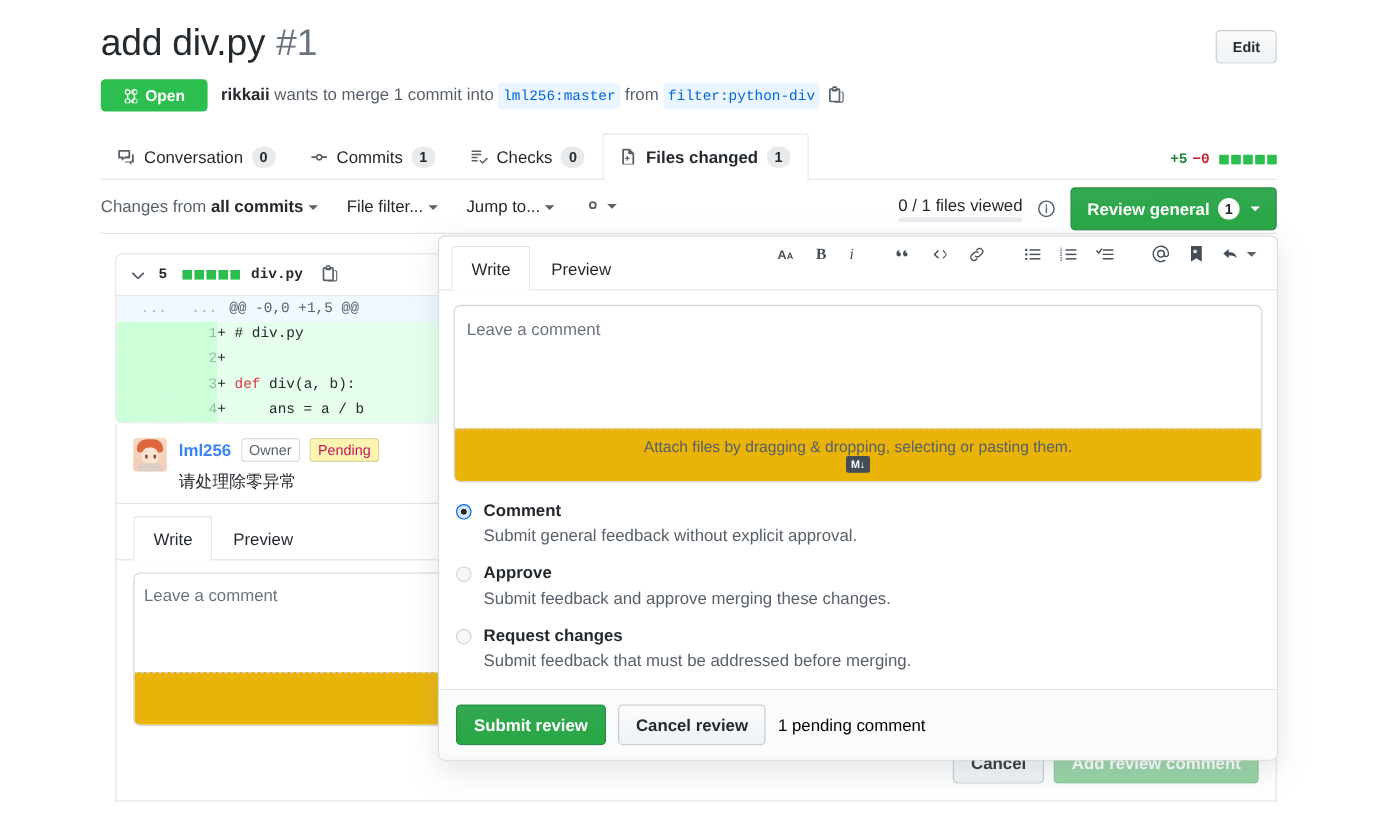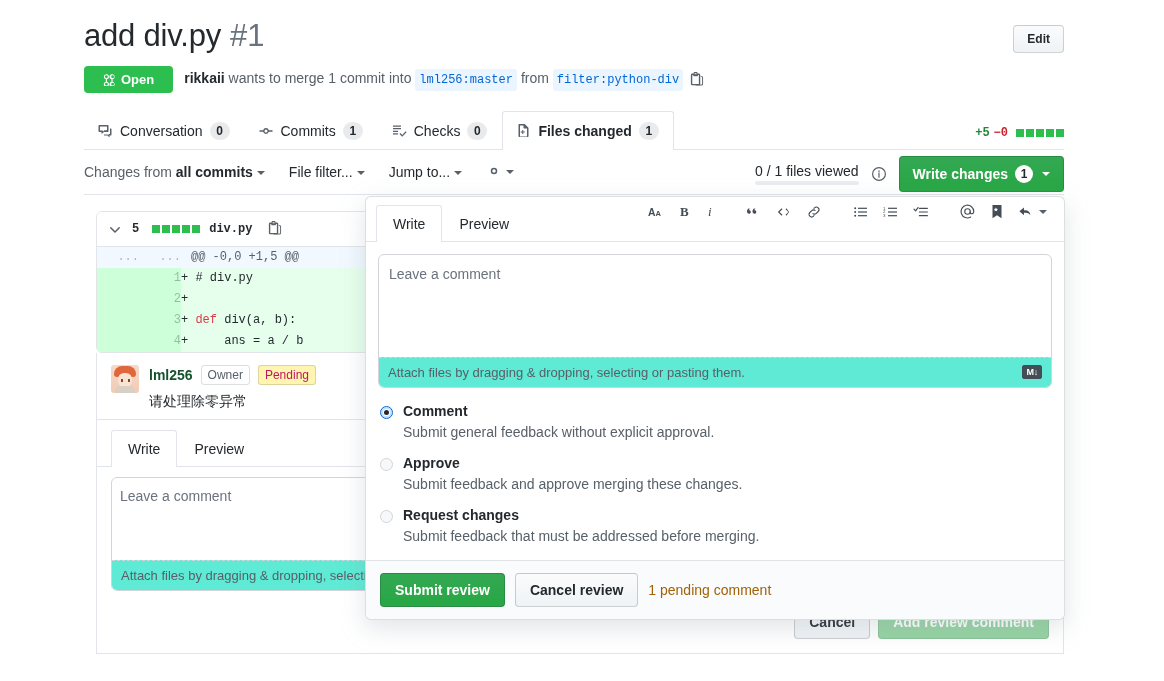--- a/index.html
+++ b/index.html
@@ -182,21 +182,21 @@
     background: #fbe3d2; border-radius: 6px;
   }
   .avatar .eye { position:absolute; top:14px; width:2px; height:3px; background:#7a4a35; }
   .avatar .eye.l { left: 10px; } .avatar .eye.r { left: 17px; }
   .avatar .body {
     position: absolute; bottom: 0; left: 4px; width: 20px; height: 7px;
     background: #d9cfc4; border-radius: 5px 5px 0 0;
   }
   .c-main { flex: 1; min-width: 0; }
   .c-head { display: flex; align-items: center; gap: 8px; }
-  .c-author { font-weight: 600; font-size: 14px; color: #14532d; }
+  .c-author { font-weight: 600; font-size: 14px; color: #3b82f6; }
   .label-owner {
     border: 1px solid rgba(27,31,35,.15); border-radius: 3px;
     font-size: 12px; color: #586069; padding: 0 6px; line-height: 18px;
   }
   .label-pending {
     background: #fff5b1; border: 1px solid rgba(27,31,35,.15);
     border-radius: 3px; font-size: 12px; color: #be185d;
     padding: 0 6px; line-height: 18px;
   }
   .c-body { margin-top: 6px; font-size: 14px; color: #24292e; line-height: 20px; }
@@ -210,22 +210,22 @@
     margin-bottom: -1px; line-height: 20px;
   }
   .wp-tab.sel { background: #fff; border-color: #e1e4e8; border-bottom-color: #fff; }
   .ta-wrap { margin-top: 10px; border: 1px solid #d1d5da; border-radius: 6px; background: #fff; overflow: hidden; }
   .ta {
     min-height: 82px; padding: 8px 8px; font-size: 14px; color: #6a737d;
     line-height: 20px; position: relative;
   }
   .attach-bar {
     border-top: 1px dashed #d1d5da; padding: 7px 9px;
-    display: flex; align-items: flex-start; justify-content: space-between;
-    font-size: 13px; color: #586069; background: #5eead4;
+    display: flex; align-items: center; justify-content: space-between;
+    font-size: 13px; color: #586069; background: #eab308; flex-direction: column;
   }
   .md-badge {
     border: 1px solid #444d56; background: #444d56; color: #fff;
     font-size: 9px; font-weight: 700; border-radius: 2px;
     padding: 1px 3px; line-height: 10px; letter-spacing: -0.2px;
   }
   .form-actions { display: flex; justify-content: flex-end; gap: 8px; margin-top: 14px; }
   .btn {
     border: 1px solid rgba(27,31,35,.2); border-radius: 4px;
     padding: 6px 14px; font-size: 14px; font-weight: 600;
@@ -285,21 +285,21 @@
     border-top: 1px solid #e1e4e8; background: #fafbfc;
     padding: 12px 14px; display: flex; align-items: center; gap: 10px;
     border-radius: 0 0 6px 6px;
   }
   .btn-green {
     background: linear-gradient(180deg,#34a853 0%,#28a745 90%);
     background-color: #28a745; color: #fff;
     border: 1px solid rgba(27,31,35,.2); border-radius: 4px;
     padding: 6px 14px; font-size: 14px; font-weight: 600; line-height: 20px; cursor: pointer;
   }
-  .pending-txt { font-size: 14px; color: #a16207; }
+  .pending-txt { font-size: 14px; color: #000000; }
 </style>
 </head>
 <body>
 
 <div class="page">
 
   <div class="pr-header">
     <div class="pr-title-row">
       <span class="pr-title">add div.py</span>
       <span class="pr-number">#1</span>
@@ -400,21 +400,21 @@
         <span>0 / 1 files viewed</span>
         <span class="progress-track"></span>
       </div>
       <span class="info-icon">
         <svg width="16" height="16" viewBox="0 0 16 16" fill="none" stroke="currentColor" stroke-width="1.2">
             <circle cx="8" cy="8" r="6.4"></circle>
             <path d="M8 7.2v4M8 4.8v.9" stroke-linecap="round"></path>
           </svg>
       </span>
       <button class="review-btn">
-        <span>Write changes</span>
+        <span>Review general</span>
         <span class="review-count">1</span>
         <i class="caret"></i>
       </button>
     </div>
   </div>
 
   <div class="file-box">
     <div class="file-head">
       <span class="chev">
         <svg width="16" height="16" viewBox="0 0 16 16" fill="currentColor">

